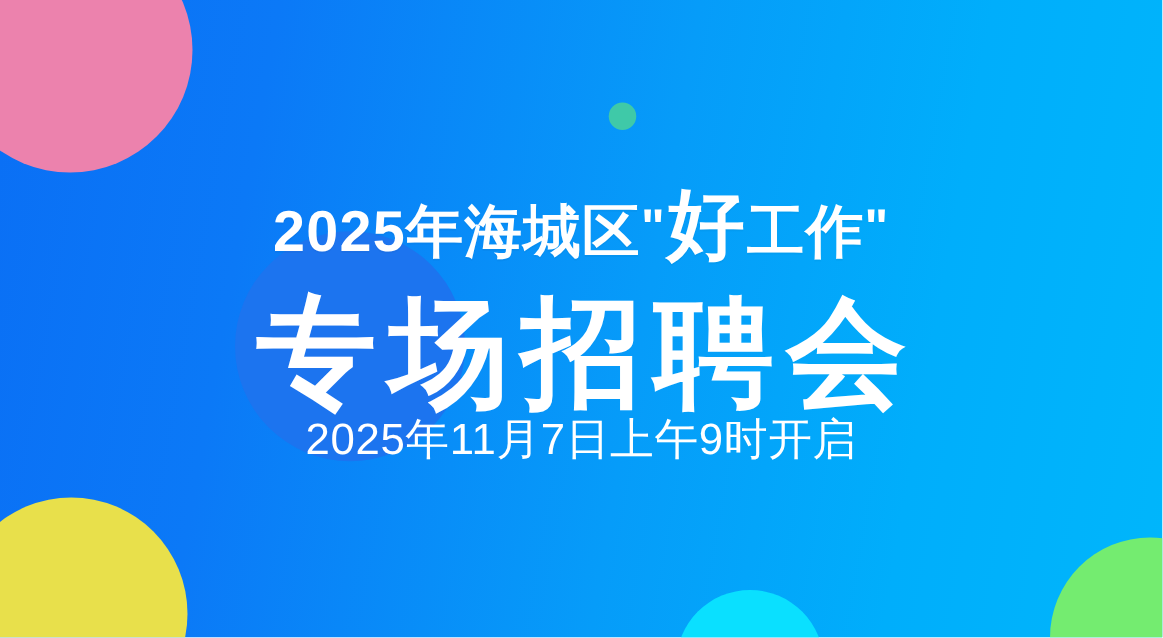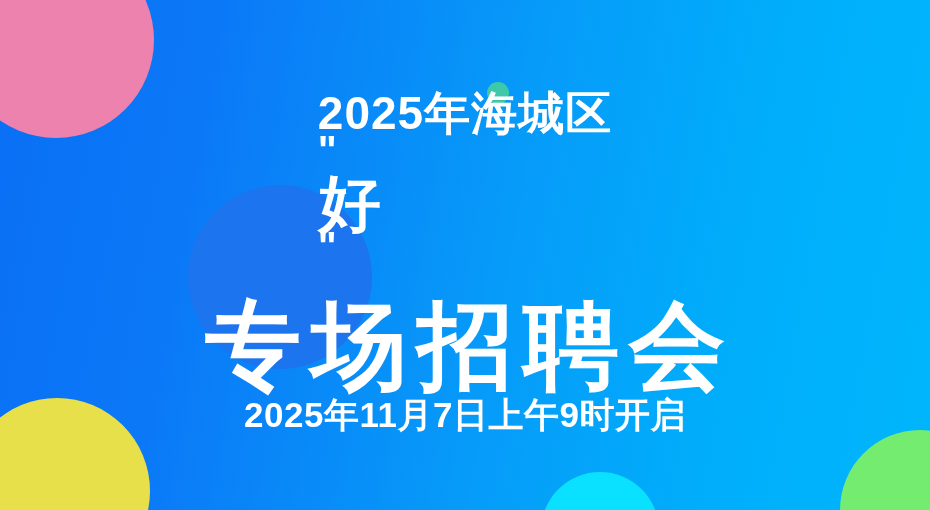--- a/index.html
+++ b/index.html
@@ -82,21 +82,20 @@
     color: #ffffff;
     font-size: 46px;
     font-weight: 700;
     letter-spacing: 1px;
     line-height: 1;
     white-space: nowrap;
     display: flex;
     align-items: baseline;
     margin-top: 12px;
     text-shadow: 0 1px 0 rgba(0,0,0,0.03);
-    flex-direction: column;
   }
   .line-title .q {
     font-size: 40px;
     position: relative;
     top: -6px;
   }
   .line-title .emph {
     font-size: 62px;
     font-weight: 700;
     line-height: 0.9;
@@ -110,21 +109,21 @@
     letter-spacing: 10px;
     line-height: 1.05;
     white-space: nowrap;
     margin-top: 24px;
     margin-left: 10px;
   }
 
   .line-date {
     color: #ffffff;
     font-size: 35px;
-    font-weight: 700;
+    font-weight: 400;
     letter-spacing: 0.5px;
     line-height: 1;
     white-space: nowrap;
     text-align: center;
   }
 </style>
 </head>
 <body>
 
 <div id="poster">
@@ -135,20 +134,21 @@
   <div class="shape shape-yellow"></div>
   <div class="shape shape-cyan"></div>
   <div class="shape shape-green"></div>
 
   <div class="content">
 
     <div class="line-title">
       <span>2025年海城区</span>
         <span class="q">"</span>
         <span class="emph">好</span>
+        <span>工作</span>
         <span class="q">"</span>
     </div>
 
     <div class="line-main">专场招聘会</div>
 
     <div class="line-date">2025年11月7日上午9时开启</div>
 
   </div>
 </div>
 

